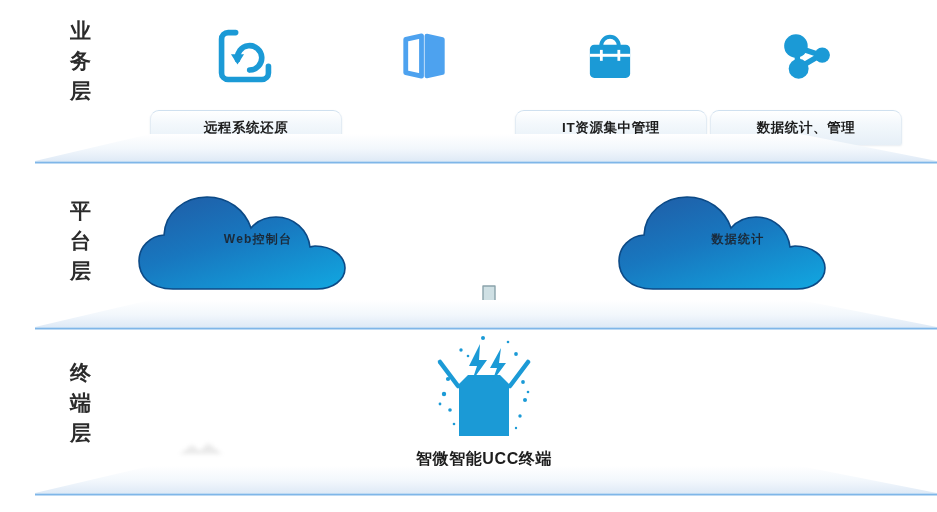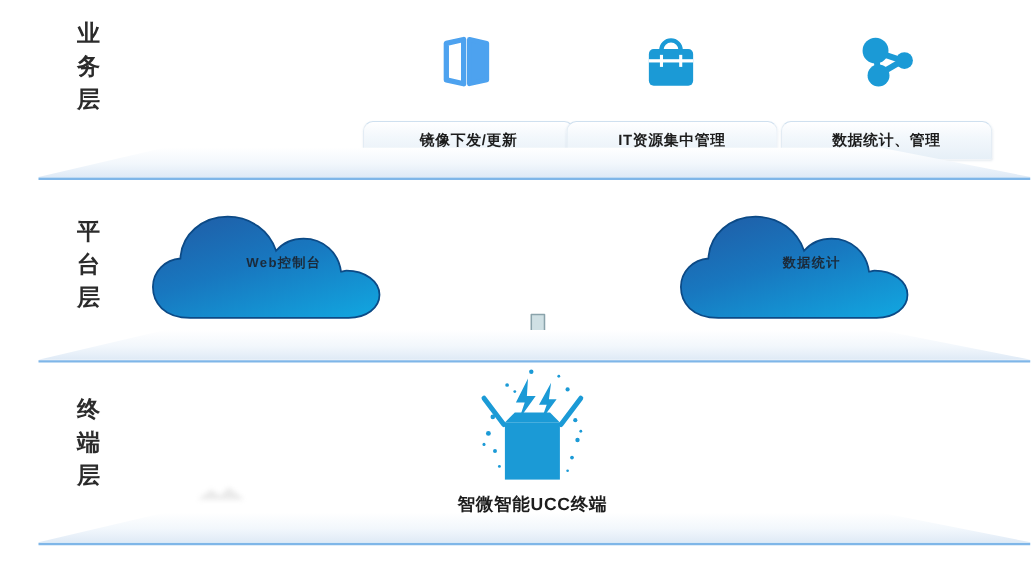--- a/index.html
+++ b/index.html
@@ -155,32 +155,43 @@
 <body>
 
 <div id="stage">
 
   <div class="layer-label" style="top:16px;">
     <span>业</span>
     <span>务</span>
     <span>层</span>
   </div>
 
+  <div class="biz-col" style="left:150px;">
+    <div class="biz-icon">
+      <svg viewBox="0 0 64 64" width="60" height="60" aria-hidden="true">
+
+        <path d="M22 7 H14 A7 7 0 0 0 7 14 V50 A7 7 0 0 0 14 57 H50 A7 7 0 0 0 57 50 V43" fill="none" stroke="#1b9ad6" stroke-width="6" stroke-linecap="round" stroke-linejoin="round"></path>
+
+        <path d="M24 36 A13 13 0 1 1 37 47" fill="none" stroke="#1b9ad6" stroke-width="6" stroke-linecap="round"></path>
+        <path d="M17 30 L24 41 L31 30 Z" fill="#1b9ad6"></path>
+      </svg>
+    </div>
+    <div class="biz-plate">
+      <span class="biz-plate-text">远程系统还原</span>
+    </div>
+  </div>
 
   <div class="biz-col" style="left:330px;">
     <div class="biz-icon">
       <svg viewBox="0 0 64 64" width="56" height="56" aria-hidden="true">
 
         <path d="M10 13 L28 9 L28 55 L10 51 Z" fill="none" stroke="#4da2ef" stroke-width="5.5" stroke-linejoin="round"></path>
 
         <path d="M34 9 L52 13 L52 51 L34 55 Z" fill="#4da2ef" stroke="#4da2ef" stroke-width="5" stroke-linejoin="round"></path>
       </svg>
-    </div>
-    <div class="biz-plate">
-      <span class="biz-plate-text">镜像下发/更新</span>
     </div>
   </div>
 
   <div class="biz-col" style="left:515px;">
     <div class="biz-icon">
       <svg viewBox="0 0 64 64" width="56" height="56" aria-hidden="true">
 
         <path d="M22 20 A10 10 0 0 1 42 20" fill="none" stroke="#1b9ad6" stroke-width="4.5" stroke-linecap="round"></path>
 
         <rect x="9" y="19" width="46" height="38" rx="5" fill="#1b9ad6"></rect>

